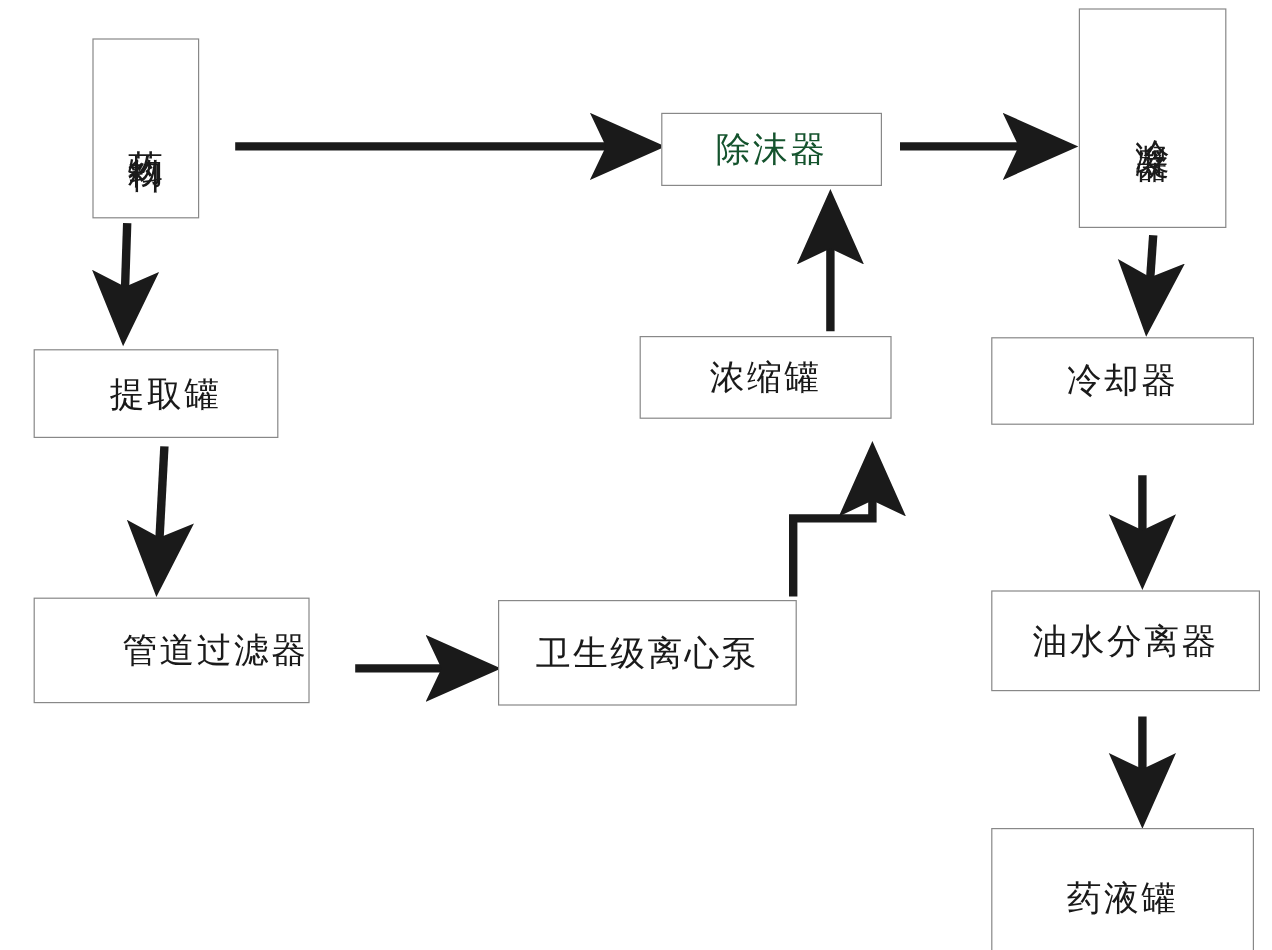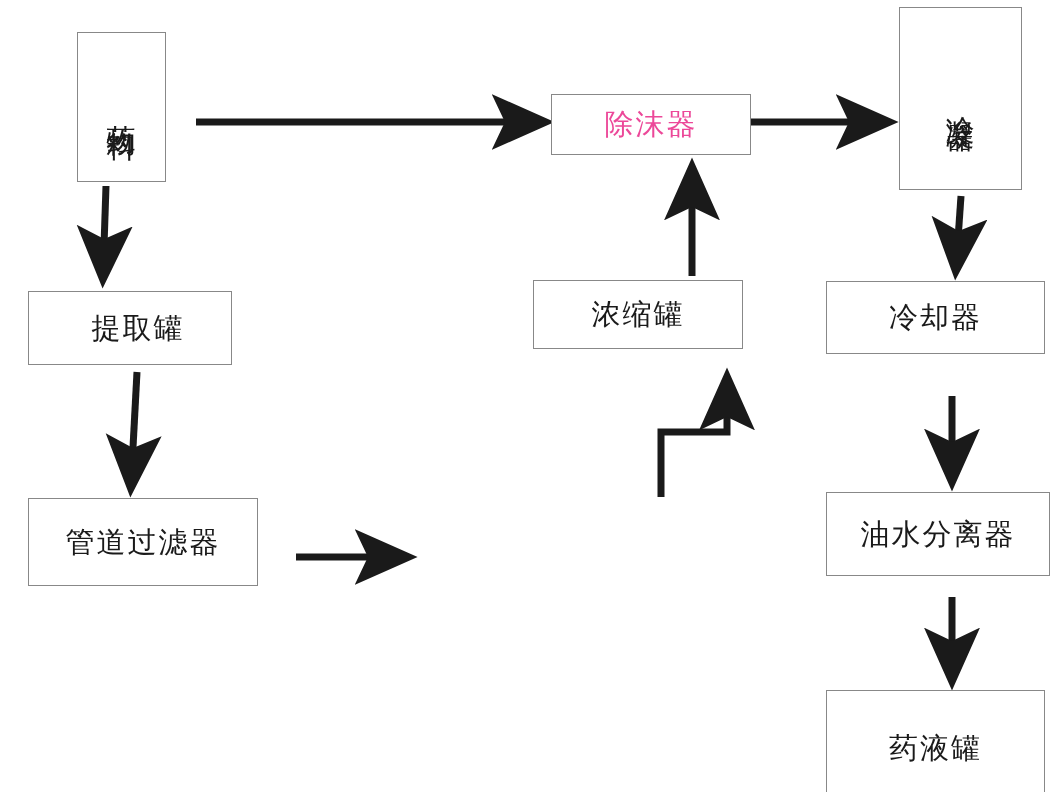--- a/index.html
+++ b/index.html
@@ -94,44 +94,47 @@
 
     <g>
       <line x1="952" y1="597" x2="952" y2="678" stroke="#1a1a1a" stroke-width="7" marker-end="url(#ah)"></line>
     </g>
   </svg>
 
   <div class="node vertical" style="left: 77px; top: 32px; width: 89px; height: 150px; border-color: rgb(136, 136, 136); color: rgb(26, 26, 26);">
     <span class="label">药物料</span>
   </div>
 
-  <div class="node" style="left: 551px; top: 94px; width: 200px; height: 61px; border-color: rgb(136, 136, 136); color: #ec4899;">
+  <div class="node" style="left: 551px; top: 94px; width: 184px; height: 61px; border-color: rgb(136, 136, 136); color: #14532d;">
     <span class="label">除沫器</span>
   </div>
 
   <div class="node vertical" style="left: 899px; top: 7px; width: 123px; height: 183px; border-color: rgb(136, 136, 136); color: rgb(26, 26, 26);">
     <span class="label">冷凝器</span>
   </div>
 
   <div class="node" style="left: 28px; top: 291px; width: 204px; height: 74px; border-color: rgb(136, 136, 136); color: rgb(26, 26, 26); padding-left: 16px;">
     <span class="label">提取罐</span>
   </div>
 
   <div class="node" style="left: 533px; top: 280px; width: 210px; height: 69px; border-color: rgb(136, 136, 136); color: rgb(26, 26, 26);">
     <span class="label">浓缩罐</span>
   </div>
 
   <div class="node" style="left: 826px; top: 281px; width: 219px; height: 73px; border-color: rgb(136, 136, 136); color: rgb(26, 26, 26); align-items: center;">
     <span class="label">冷却器</span>
   </div>
 
-  <div class="node" style="left: 28px; top: 498px; width: 230px; height: 88px; border-color: rgb(136, 136, 136); color: rgb(26, 26, 26);">
+  <div class="node" style="left: 28px; top: 498px; width: 230px; height: 88px; border-color: rgb(136, 136, 136); color: rgb(26, 26, 26); justify-content: flex-end;">
     <span class="label">管道过滤器</span>
   </div>
 
+  <div class="node" style="left: 415px; top: 500px; width: 249px; height: 88px; border-color: rgb(136, 136, 136); color: rgb(26, 26, 26);">
+    <span class="label">卫生级离心泵</span>
+  </div>
 
   <div class="node" style="left: 826px; top: 492px; width: 224px; height: 84px; border-color: rgb(136, 136, 136); color: rgb(26, 26, 26);">
     <span class="label">油水分离器</span>
   </div>
 
   <div class="node" style="left: 826px; top: 690px; width: 219px; height: 117px; border-color: rgb(136, 136, 136); color: rgb(26, 26, 26);">
     <span class="label">药液罐</span>
   </div>
 
 </div>

